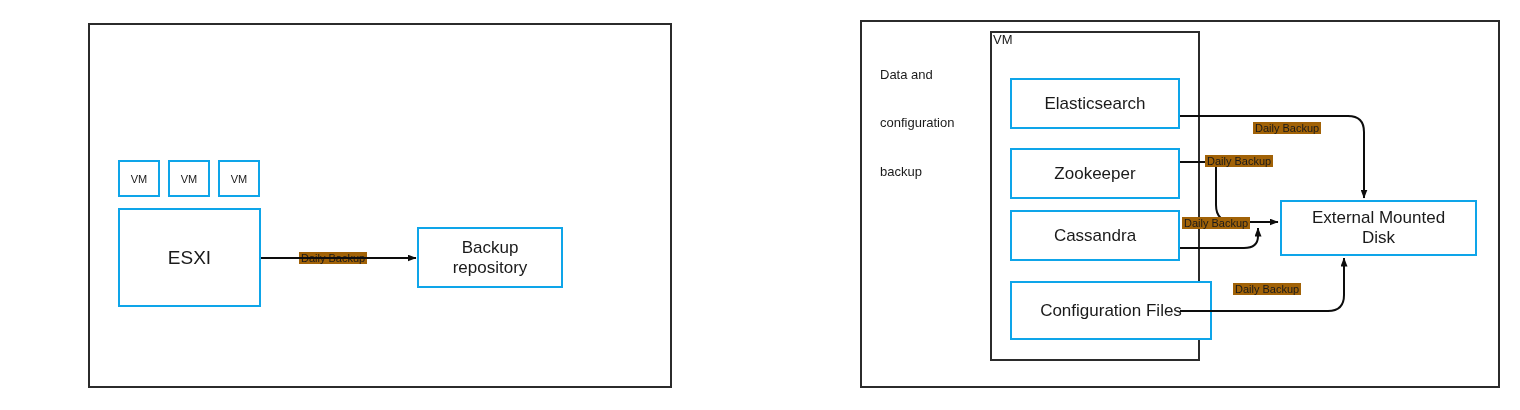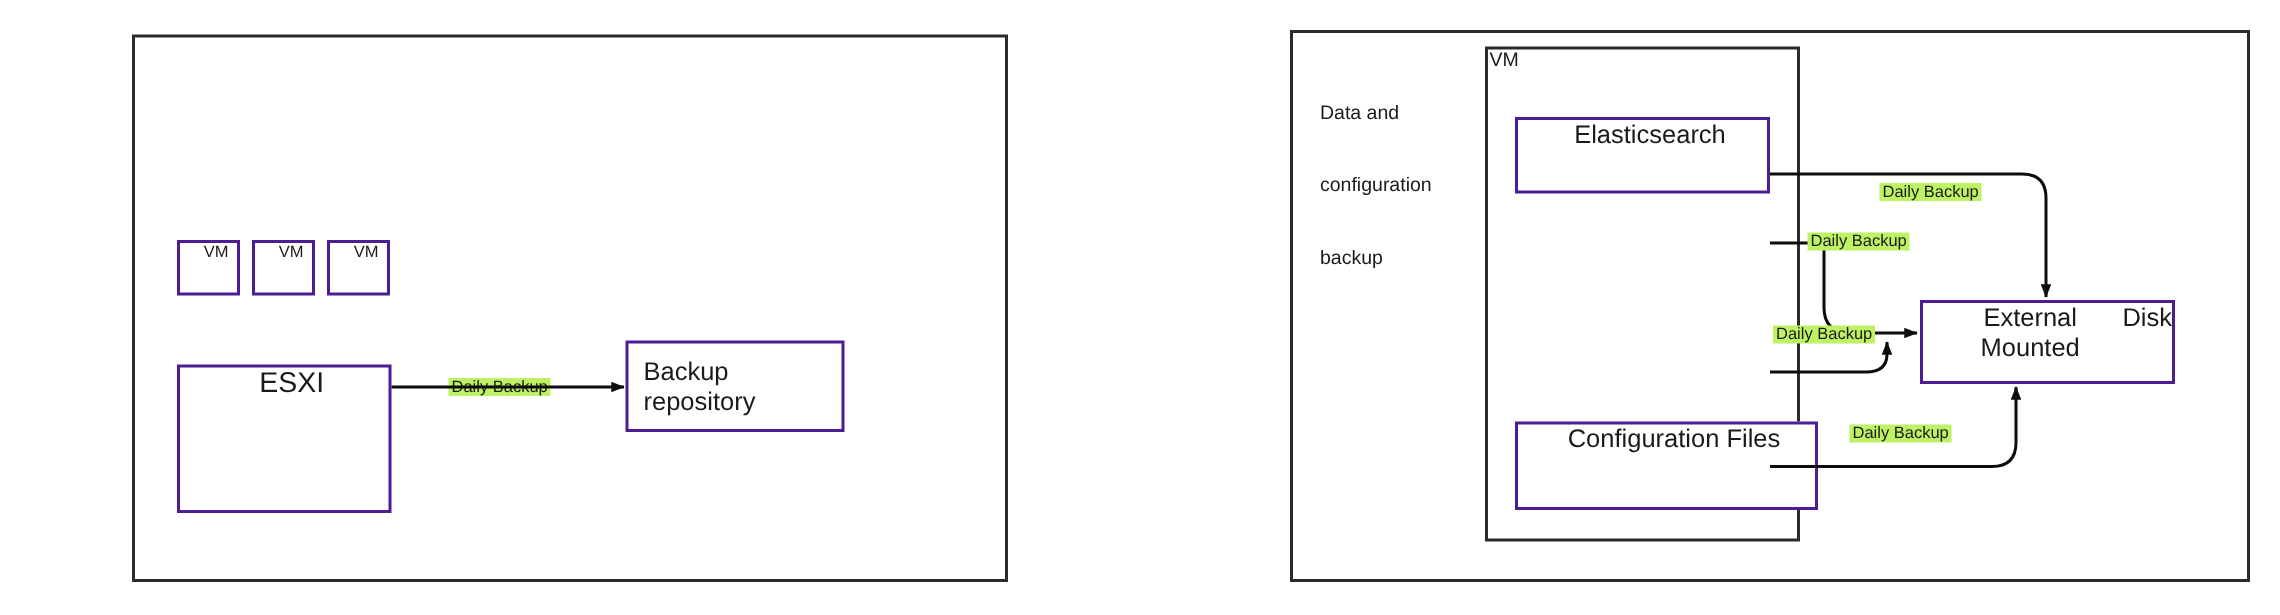--- a/index.html
+++ b/index.html
@@ -18,45 +18,44 @@
   #canvas {
     position: absolute;
     left: 0;
     top: 0;
     width: 1520px;
     height: 410px;
   }
   .box {
     position: absolute;
     box-sizing: border-box;
-    border: 2px solid #4c1d95;
+    border: 2px solid #0ea5e9;
     background: #ffffff;
     display: flex;
-    align-items: flex-start;
+    align-items: center;
     justify-content: center;
     text-align: center;
     color: #1a1a1a;
-    padding-left: 10px;
   }
   .panel {
     position: absolute;
     box-sizing: border-box;
     border: 2px solid #2b2b2b;
     background: #ffffff;
   }
   .plain-text {
     position: absolute;
     color: #1a1a1a;
     white-space: pre;
     line-height: 1.25;
   }
   .edge-label {
     position: absolute;
     color: #1a1a1a;
-    background: #bef264;
+    background: #a16207;
     white-space: nowrap;
     font-size: 11px;
     padding: 0 2px;
     line-height: 1.1;
   }
   svg.wires {
     position: absolute;
     left: 0;
     top: 0;
     width: 1520px;
@@ -81,21 +80,21 @@
   <div class="box" style="left:118px; top:160px; width:42px; height:37px; font-size:11px;">
     <span>VM</span>
   </div>
   <div class="box" style="left:168px; top:160px; width:42px; height:37px; font-size:11px;">
     <span>VM</span>
   </div>
   <div class="box" style="left:218px; top:160px; width:42px; height:37px; font-size:11px;">
     <span>VM</span>
   </div>
 
-  <div class="box" style="left:118px; top:208px; width:143px; height:99px; font-size:19px;margin-top:35px;">
+  <div class="box" style="left:118px; top:208px; width:143px; height:99px; font-size:19px;">
     <span>ESXI</span>
   </div>
 
   <div class="box" style="left:417px; top:227px; width:146px; height:61px; font-size:17px; flex-direction:column; line-height:1.15;">
     <span>Backup</span>
     <span>repository</span>
   </div>
 
   <div class="edge-label" style="left:299px; top:252px;">Daily Backup</div>
 
@@ -107,27 +106,33 @@
     <div>backup</div>
   </div>
 
   <div class="panel" style="left:990px; top:31px; width:210px; height:330px;"></div>
   <div class="plain-text" style="left:993px; top:32px; font-size:13px;">VM</div>
 
   <div class="box" style="left:1010px; top:78px; width:170px; height:51px; font-size:17px;">
     <span>Elasticsearch</span>
   </div>
 
+  <div class="box" style="left:1010px; top:148px; width:170px; height:51px; font-size:17px;">
+    <span>Zookeeper</span>
+  </div>
 
+  <div class="box" style="left:1010px; top:210px; width:170px; height:51px; font-size:17px;">
+    <span>Cassandra</span>
+  </div>
 
   <div class="box" style="left:1010px; top:281px; width:202px; height:59px; font-size:17px;">
     <span>Configuration Files</span>
   </div>
 
-  <div class="box" style="left:1280px; top:200px; width:170px; height:56px; font-size:17px; flex-direction:row; line-height:1.15;">
+  <div class="box" style="left:1280px; top:200px; width:197px; height:56px; font-size:17px; flex-direction:column; line-height:1.15;">
     <span>External Mounted</span>
     <span>Disk</span>
   </div>
 
   <svg class="wires" viewBox="0 0 1520 410">
     <defs>
       <marker id="arrowhead" markerWidth="9" markerHeight="7" refX="8.5" refY="3.5" orient="auto" markerUnits="userSpaceOnUse">
         <polygon points="0 0, 9 3.5, 0 7" fill="#0d0d0d"></polygon>
       </marker>
     </defs>

